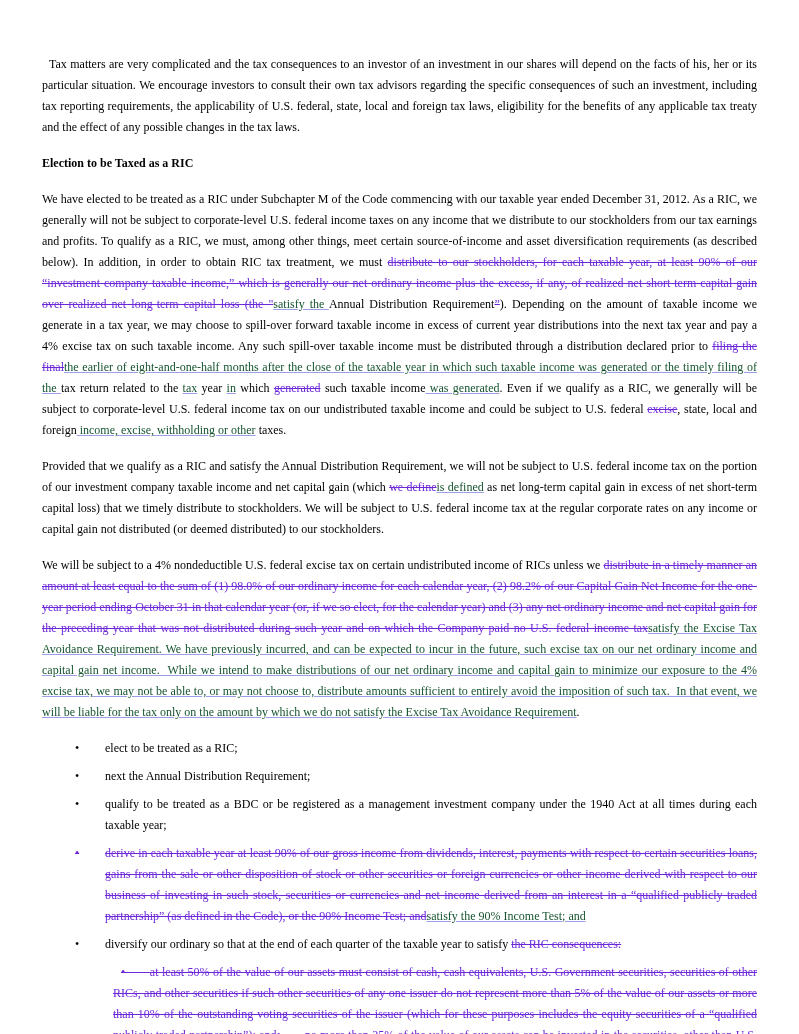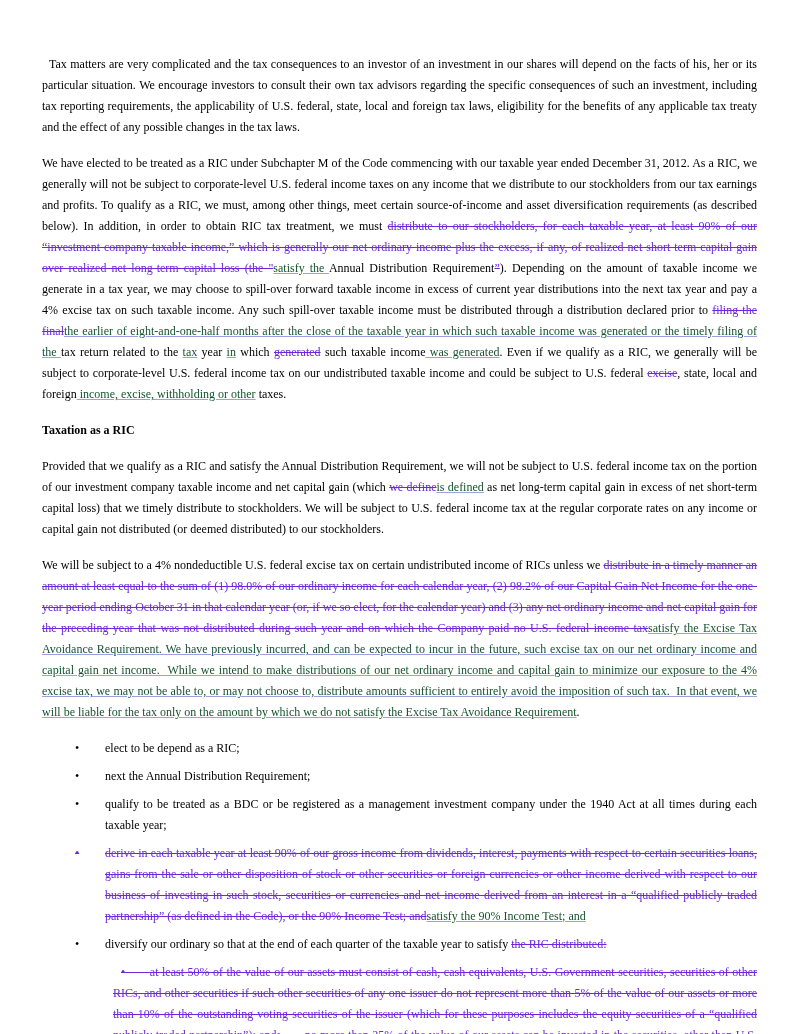--- a/index.html
+++ b/index.html
@@ -15,24 +15,24 @@
   .run-del{color:#6d28d9;text-decoration:line-through;}
   .run-ins{color:#14532d;text-decoration:underline;text-decoration-color:#9e9ee6;}
   .run-delg{color:#737373;text-decoration:line-through;font-style:italic;}
   .pageno{text-align:center;margin-top:22px;}
 </style>
 </head>
 <body>
 
 <div id="doc">
     <p class="para indent"><span class="">Tax matters are very complicated and the tax consequences to an investor of an investment in our shares will depend on the facts of his, her or its particular situation. We encourage investors to consult their own tax advisors regarding the specific consequences of such an investment, including tax reporting requirements, the applicability of U.S. federal, state, local and foreign tax laws, eligibility for the benefits of any applicable tax treaty and the effect of any possible changes in the tax laws.</span></p>
+    <p class="heading"><span class="">Election to be Taxed as a RIC</span></p>
     <p class="para"><span class="">We have elected to be treated as a RIC under Subchapter M of the Code commencing with our taxable year ended December 31, 2012. As a RIC, we generally will not be subject to corporate-level U.S. federal income taxes on any income that we distribute to our stockholders from our tax earnings and profits. To qualify as a RIC, we must, among other things, meet certain source-of-income and asset diversification requirements (as described below). In addition, in order to obtain RIC tax treatment, we must </span><span class="run-del">distribute to our stockholders, for each taxable year, at least 90% of our “investment company taxable income,” which is generally our net ordinary income plus the excess, if any, of realized net short-term capital gain over realized net long-term capital loss (the "</span><span class="run-ins">satisfy the </span><span class="">Annual Distribution Requirement</span><span class="run-del">”</span><span class="">). Depending on the amount of taxable income we generate in a tax year, we may choose to spill-over forward taxable income in excess of current year distributions into the next tax year and pay a 4% excise tax on such taxable income. Any such spill-over taxable income must be distributed through a distribution declared prior to </span><span class="run-del">filing the final</span><span class="run-ins">the earlier of eight-and-one-half months after the close of the taxable year in which such taxable income was generated or the timely filing of the </span><span class="">tax return related to the </span><span class="run-ins">tax</span><span class=""> year </span><span class="run-ins">in</span><span class=""> which </span><span class="run-del">generated</span><span class=""> such taxable income</span><span class="run-ins"> was generated</span><span class="">. Even if we qualify as a RIC, we generally will be subject to corporate-level U.S. federal income tax on our undistributed taxable income and could be subject to U.S. federal </span><span class="run-del">excise</span><span class="">, state, local and foreign</span><span class="run-ins"> income, excise, withholding or other</span><span class=""> taxes.</span></p>
-    <p class="heading"><span class="">Taxation as a RIC</span></p>
     <p class="para"><span class="">Provided that we qualify as a RIC and satisfy the Annual Distribution Requirement, we will not be subject to U.S. federal income tax on the portion of our investment company taxable income and net capital gain (which </span><span class="run-del">we define</span><span class="run-ins">is defined</span><span class=""> as net long-term capital gain in excess of net short-term capital loss) that we timely distribute to stockholders. We will be subject to U.S. federal income tax at the regular corporate rates on any income or capital gain not distributed (or deemed distributed) to our stockholders.</span></p>
     <p class="para"><span class="">We will be subject to a 4% nondeductible U.S. federal excise tax on certain undistributed income of RICs unless we </span><span class="run-del">distribute in a timely manner an amount at least equal to the sum of (1) 98.0% of our ordinary income for each calendar year, (2) 98.2% of our Capital Gain Net Income for the one-year period ending October 31 in that calendar year (or, if we so elect, for the calendar year) and (3) any net ordinary income and net capital gain for the preceding year that was not distributed during such year and on which the Company paid no U.S. federal income tax</span><span class="run-ins">satisfy the Excise Tax Avoidance Requirement. We have previously incurred, and can be expected to incur in the future, such excise tax on our net ordinary income and capital gain net income.&nbsp; While we intend to make distributions of our net ordinary income and capital gain to minimize our exposure to the 4% excise tax, we may not be able to, or may not choose to, distribute amounts sufficient to entirely avoid the imposition of such tax.&nbsp; In that event, we will be liable for the tax only on the amount by which we do not satisfy the Excise Tax Avoidance Requirement</span><span class="">.</span></p>
-    <div class="li"><span class="marker ">•</span><span class="">elect to be depend as a RIC;</span></div>
+    <div class="li"><span class="marker ">•</span><span class="">elect to be treated as a RIC;</span></div>
     <div class="li"><span class="marker ">•</span><span class="">next the Annual Distribution Requirement;</span></div>
     <div class="li"><span class="marker ">•</span><span class="">qualify to be treated as a BDC or be registered as a management investment company under the 1940 Act at all times during each taxable year;</span></div>
     <div class="li"><span class="marker run-del">•</span><span class="run-del">derive in each taxable year at least 90% of our gross income from dividends, interest, payments with respect to certain securities loans, gains from the sale or other disposition of stock or other securities or foreign currencies or other income derived with respect to our business of investing in such stock, securities or currencies and net income derived from an interest in a “qualified publicly traded partnership” (as defined in the Code), or the 90% Income Test; and</span><span class="run-ins">satisfy the 90% Income Test; and</span></div>
-    <div class="li"><span class="marker ">•</span><span class="">diversify our ordinary so that at the end of each quarter of the taxable year to satisfy </span><span class="run-del">the RIC distributed:</span></div>
+    <div class="li"><span class="marker ">•</span><span class="">diversify our ordinary so that at the end of each quarter of the taxable year to satisfy </span><span class="run-del">the RIC consequences:</span></div>
     <div class="li2"><span class="marker2 run-del">•&nbsp;&nbsp;&nbsp;&nbsp;&nbsp;&nbsp;&nbsp;</span><span class="run-del">at least 50% of the value of our assets must consist of cash, cash equivalents, U.S. Government securities, securities of other RICs, and other securities if such other securities of any one issuer do not represent more than 5% of the value of our assets or more than 10% of the outstanding voting securities of the issuer (which for these purposes includes the equity securities of a “qualified publicly traded partnership”); and•&nbsp;&nbsp;&nbsp;&nbsp;&nbsp;&nbsp;&nbsp;no more than 25% of the value of our assets can be invested in the securities, other than U.S. Government securities or securities of other RICs, (i) of one issuer (ii) of two or more issuers that are controlled, as determined under applicable tax rules, by us and that are engaged in the same or similar or related trades or businesses or (iii) of one or more </span><span class="run-delg">“qualified publicly traded partnerships,” or</span><span class=""> the Diversification Tests.</span></div>
   </div>
 <div class="pageno">157</div>
 
 </body></html>

